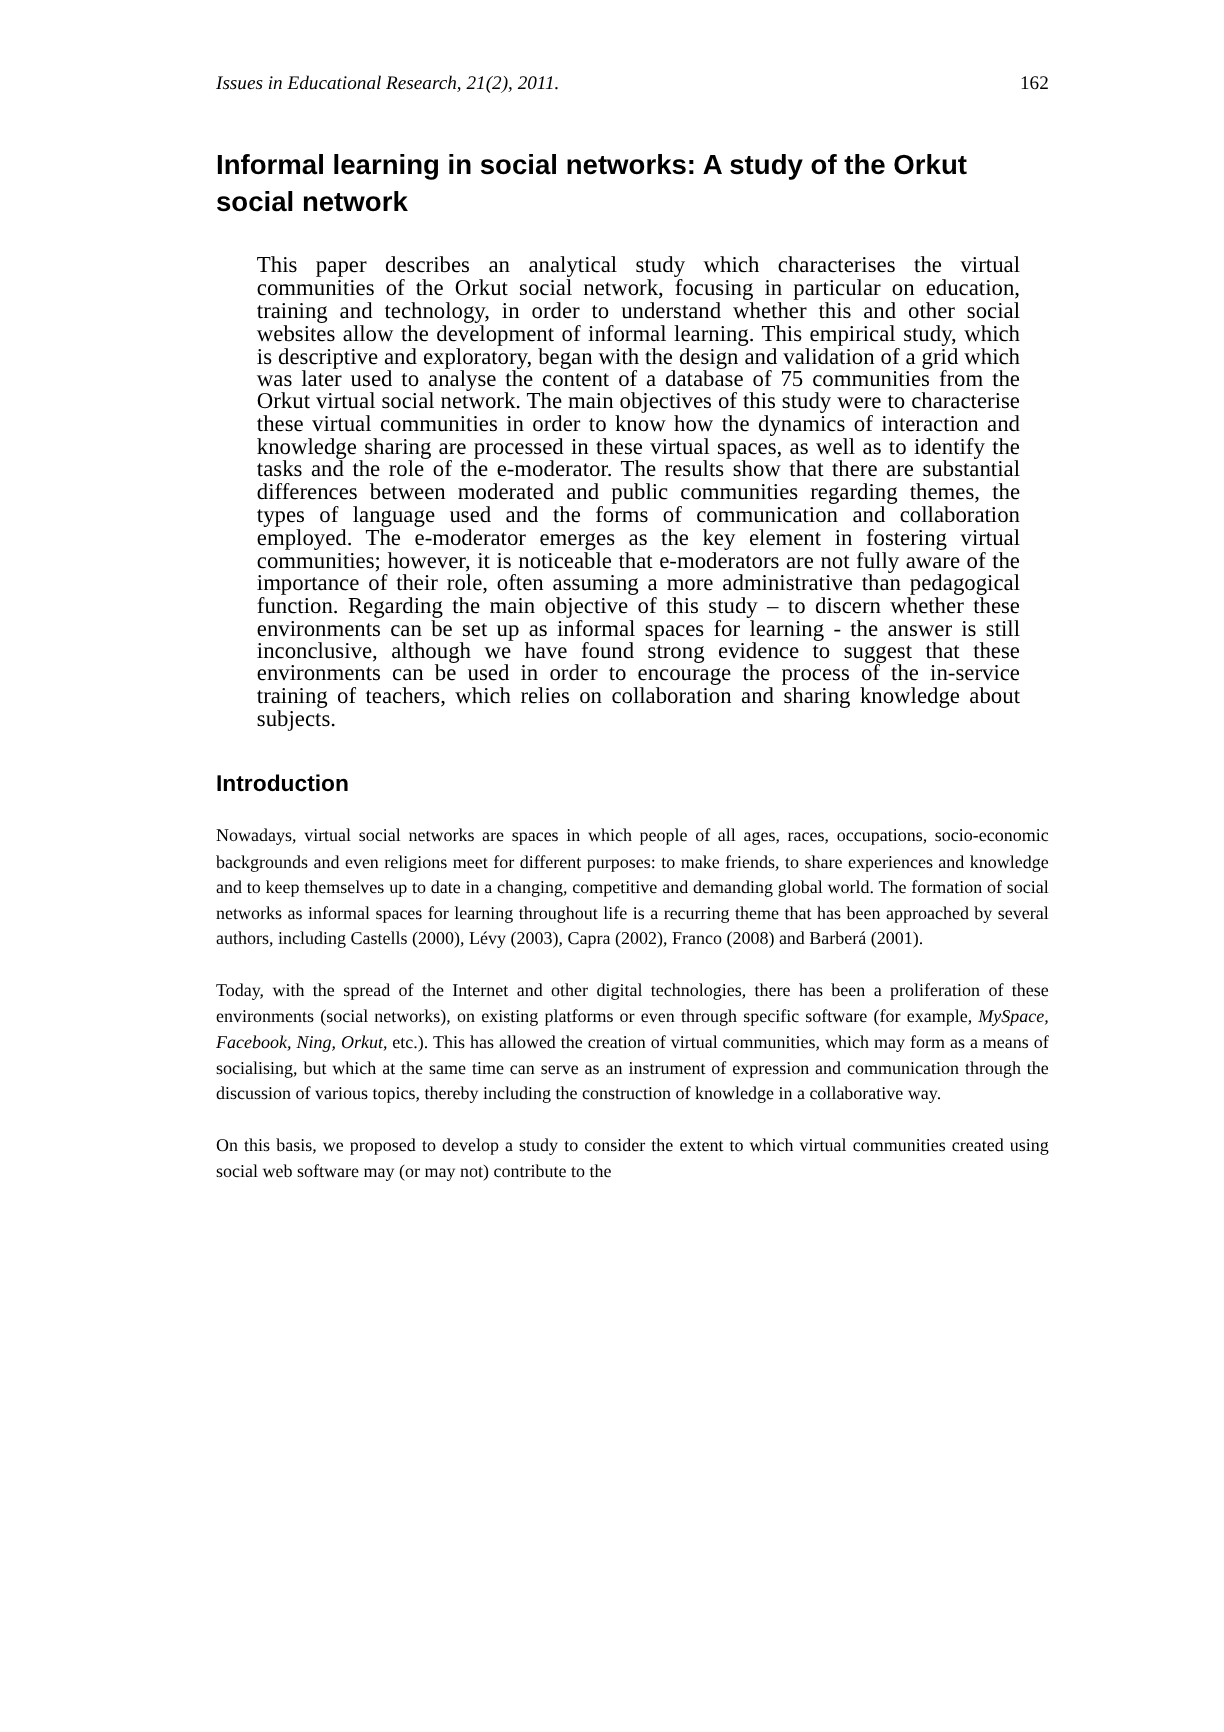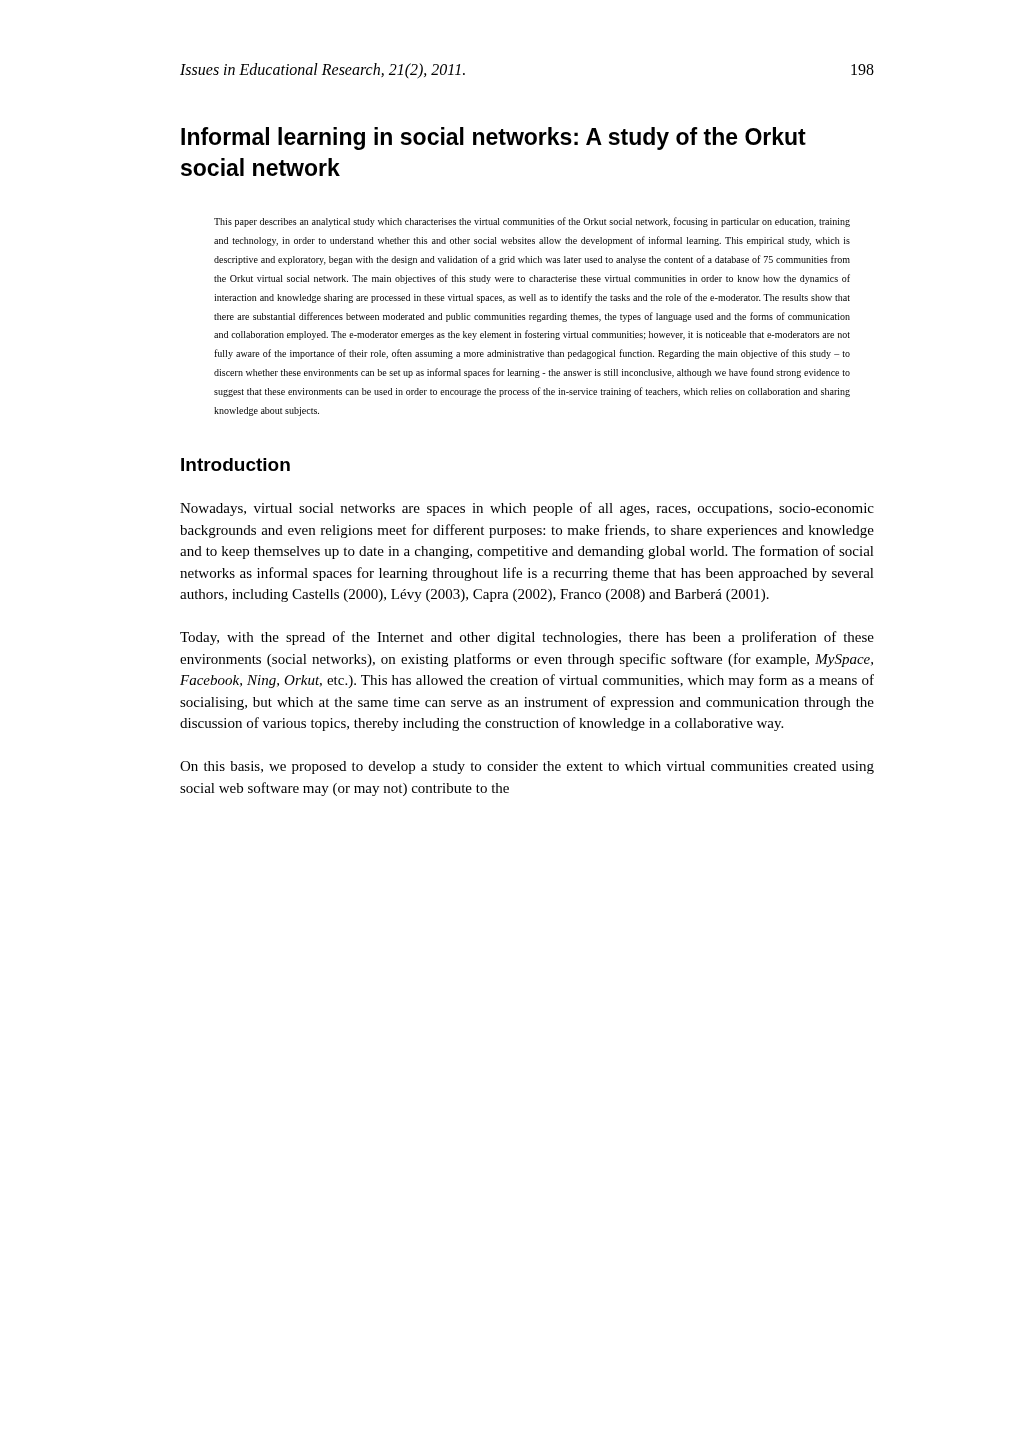--- a/index.html
+++ b/index.html
@@ -50,21 +50,21 @@
     font-size: 17px;
     line-height: 22px;
   }
   .affiliation {
     font-style: italic;
     font-size: 16px;
     line-height: 21px;
   }
   .abstract {
     margin: 29px 24px 0 34px; 
-    font-size: 10px;
+    font-size: 19px;
     line-height: 18.9px;
     text-align: justify;
   }
   h2.section-heading {
     font-family: "Liberation Sans", sans-serif;
     font-weight: bold;
     font-size: 19px;
     line-height: 24px;
     margin: 32px 0 0 0;
   }
@@ -78,21 +78,21 @@
     font-style: italic;
   }
 </style>
 </head>
 <body>
 
 <div class="page">
 
   <div class="running-head">
     <span class="journal-ref">Issues in Educational Research, 21(2), 2011.</span>
-    <span class="page-num">198</span>
+    <span class="page-num">162</span>
   </div>
 
   <h1 class="paper-title">Informal learning in social networks: A study of the Orkut social network</h1>
 
 
   <div class="abstract">This paper describes an analytical study which characterises the virtual communities of the Orkut social network, focusing in particular on education, training and technology, in order to understand whether this and other social websites allow the development of informal learning. This empirical study, which is descriptive and exploratory, began with the design and validation of a grid which was later used to analyse the content of a database of 75 communities from the Orkut virtual social network. The main objectives of this study were to characterise these virtual communities in order to know how the dynamics of interaction and knowledge sharing are processed in these virtual spaces, as well as to identify the tasks and the role of the e-moderator. The results show that there are substantial differences between moderated and public communities regarding themes, the types of language used and the forms of communication and collaboration employed. The e-moderator emerges as the key element in fostering virtual communities; however, it is noticeable that e-moderators are not fully aware of the importance of their role, often assuming a more administrative than pedagogical function. Regarding the main objective of this study – to discern whether these environments can be set up as informal spaces for learning - the answer is still inconclusive, although we have found strong evidence to suggest that these environments can be used in order to encourage the process of the in-service training of teachers, which relies on collaboration and sharing knowledge about subjects.</div>
 
   <h2 class="section-heading">Introduction</h2>
 
   <p class="body-para"><span>Nowadays, virtual social networks are spaces in which people of all ages, races, occupations, socio-economic backgrounds and even religions meet for different purposes: to make friends, to share experiences and knowledge and to keep themselves up to date in a changing, competitive and demanding global world. The formation of social networks as informal spaces for learning throughout life is a recurring theme that has been approached by several authors, including Castells (2000), Lévy (2003), Capra (2002), Franco (2008) and Barberá (2001).</span></p>

